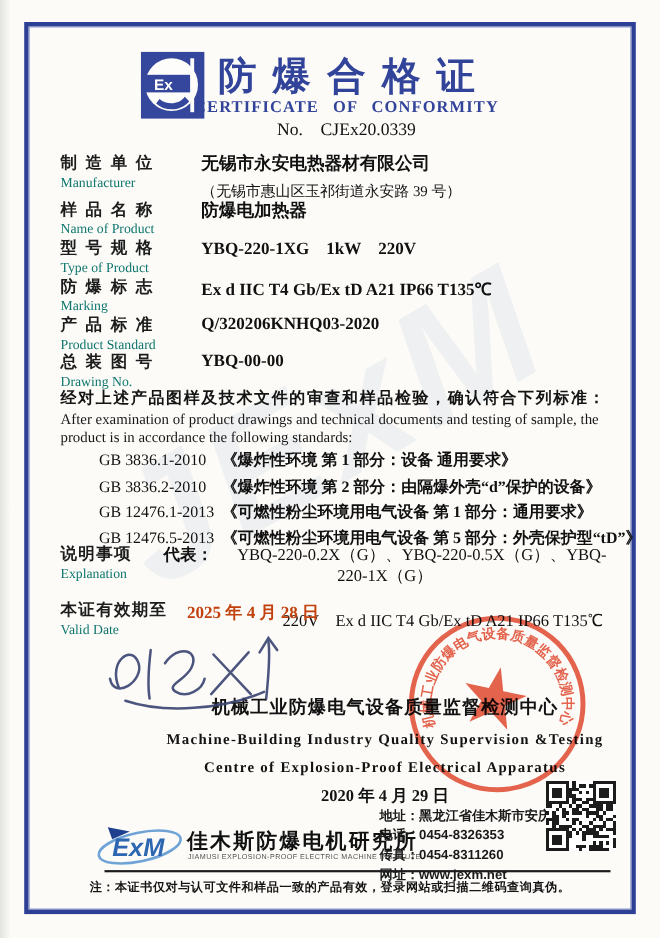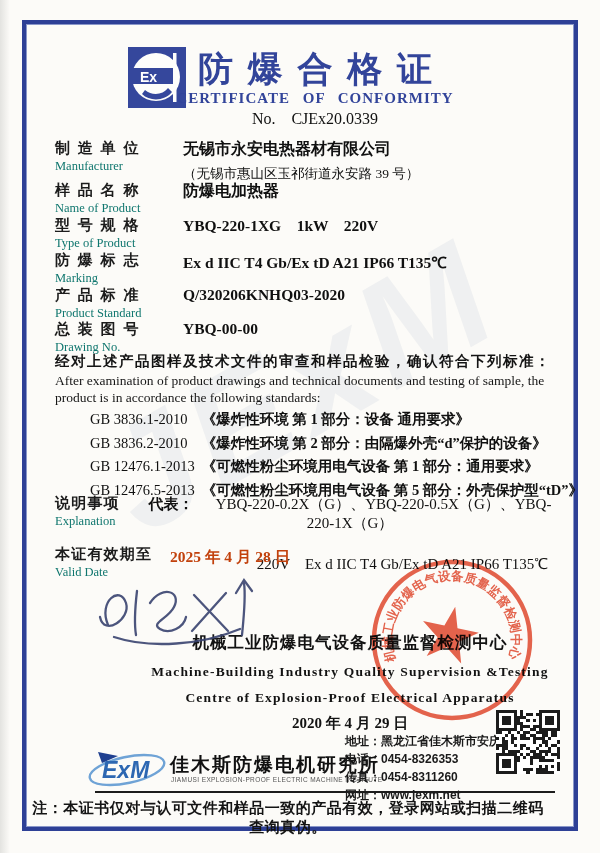--- a/index.html
+++ b/index.html
@@ -61,22 +61,22 @@
 
   
   .inst-cn { left:170px; top:752px; font-family:"Liberation Sans",sans-serif;
     font-weight:bold; font-size:19px; letter-spacing:2px; color:#111; }
   .inst-en { left:171px; top:776px; font-family:"Liberation Sans",sans-serif;
     font-size:6.5px; color:#555; letter-spacing:0.4px; }
   .contacts { left:345px; top:732px; width:160px; font-family:"Liberation Sans",sans-serif;
     font-size:12px; font-weight:600; color:#1a1a1a; }
   .contact-line { line-height:18px; white-space:nowrap; }
   .divider { left:95px; top:791px; width:460px; height:2px; background:#1c1c1c; }
-  .note { left:28px; top:799px; width:520px; text-align:center;
-    font-family:"Liberation Sans",sans-serif; font-weight:bold; font-size:15px;
+  .note { left:40px; top:799px; width:520px; text-align:center;
+    font-family:"Liberation Sans",sans-serif; font-weight:bold; font-size:11px;
     letter-spacing:0.5px; color:#141414; }
   .logo-top { position:absolute; left:128px; top:47px; z-index:2; }
   .logo-exm { position:absolute; left:84px; top:744px; z-index:2; }
   .qr { position:absolute; left:494px; top:710px; z-index:2; }
 </style>
 </head>
 <body>
 
 <div class="page">
   <div class="scan-edge"></div>

